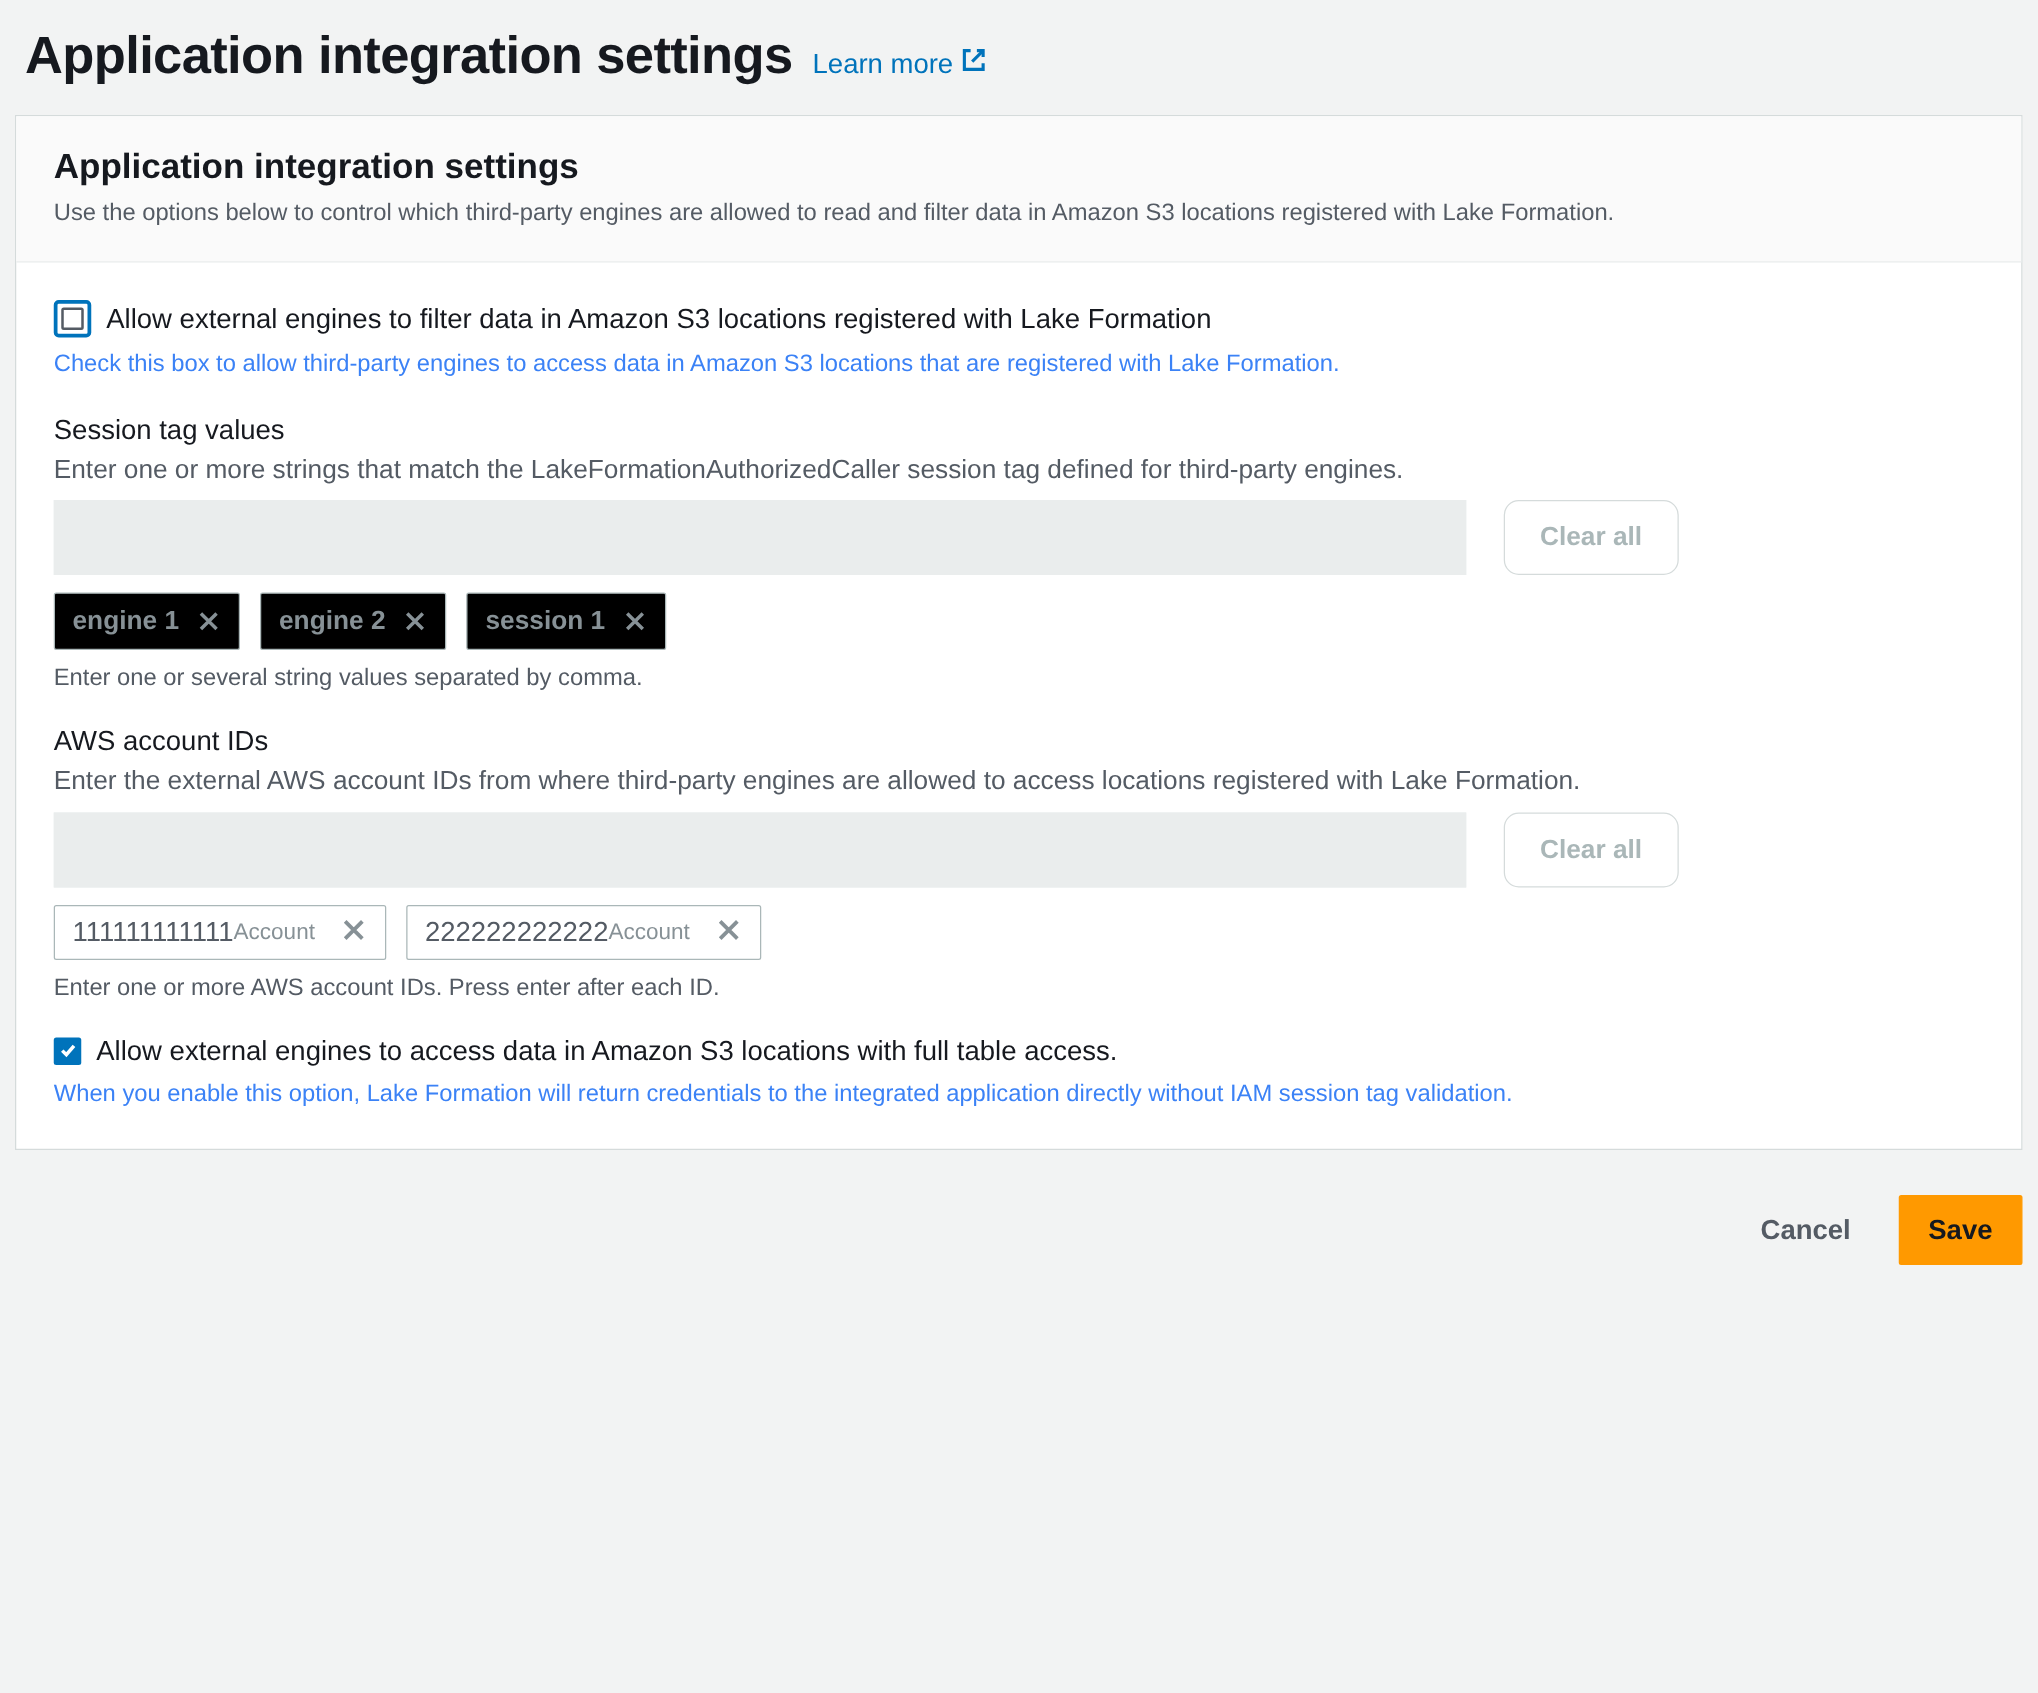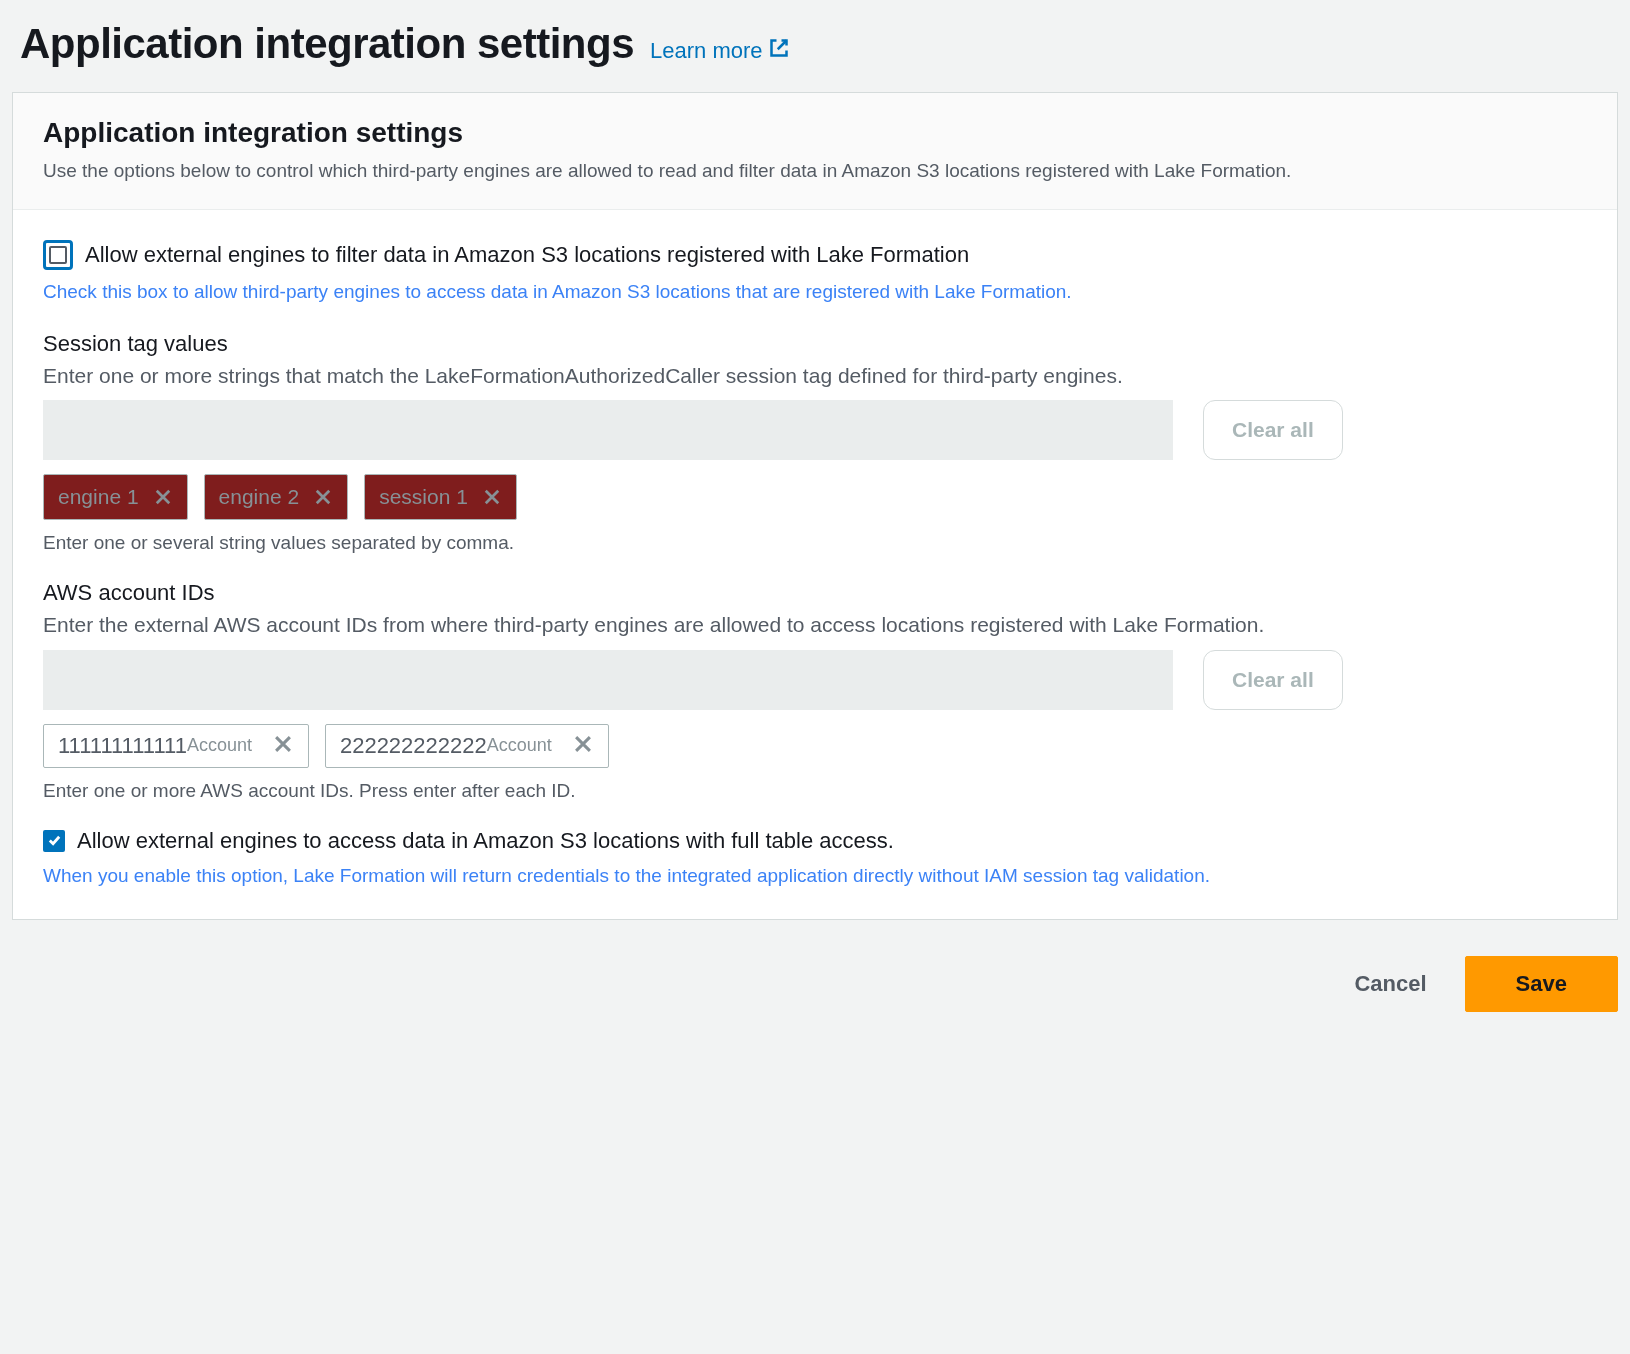--- a/index.html
+++ b/index.html
@@ -151,21 +151,22 @@
       gap: 16px;
       margin-bottom: 12px;
     }
     .token {
       border: 1px solid #aab7b8;
       border-radius: 2px;
       padding: 10px 14px;
       display: flex;
       align-items: center;
       gap: 14px;
-      background: #7f1d1d;
+      background: #000000;
+      font-weight: bold;
     }
     .token-val {
       font-size: 21px;
       color: #879196;
     }
     .token-sub {
       font-size: 18px;
       color: #879196;
       margin-top: 2px;
     }
@@ -211,21 +212,21 @@
       font-weight: 700;
       cursor: pointer;
       padding: 14px 10px;
     }
     .save-btn {
       background: #ff9900;
       border: 1px solid #ff9900;
       color: #16191f;
       font-size: 22px;
       font-weight: 700;
-      padding: 14px 50px;
+      padding: 14px 23px;
       border-radius: 2px;
       cursor: pointer;
     }
     .checkmark-svg {
       color: #fff;
     }
   </style>
 </head>
 <body>
 

